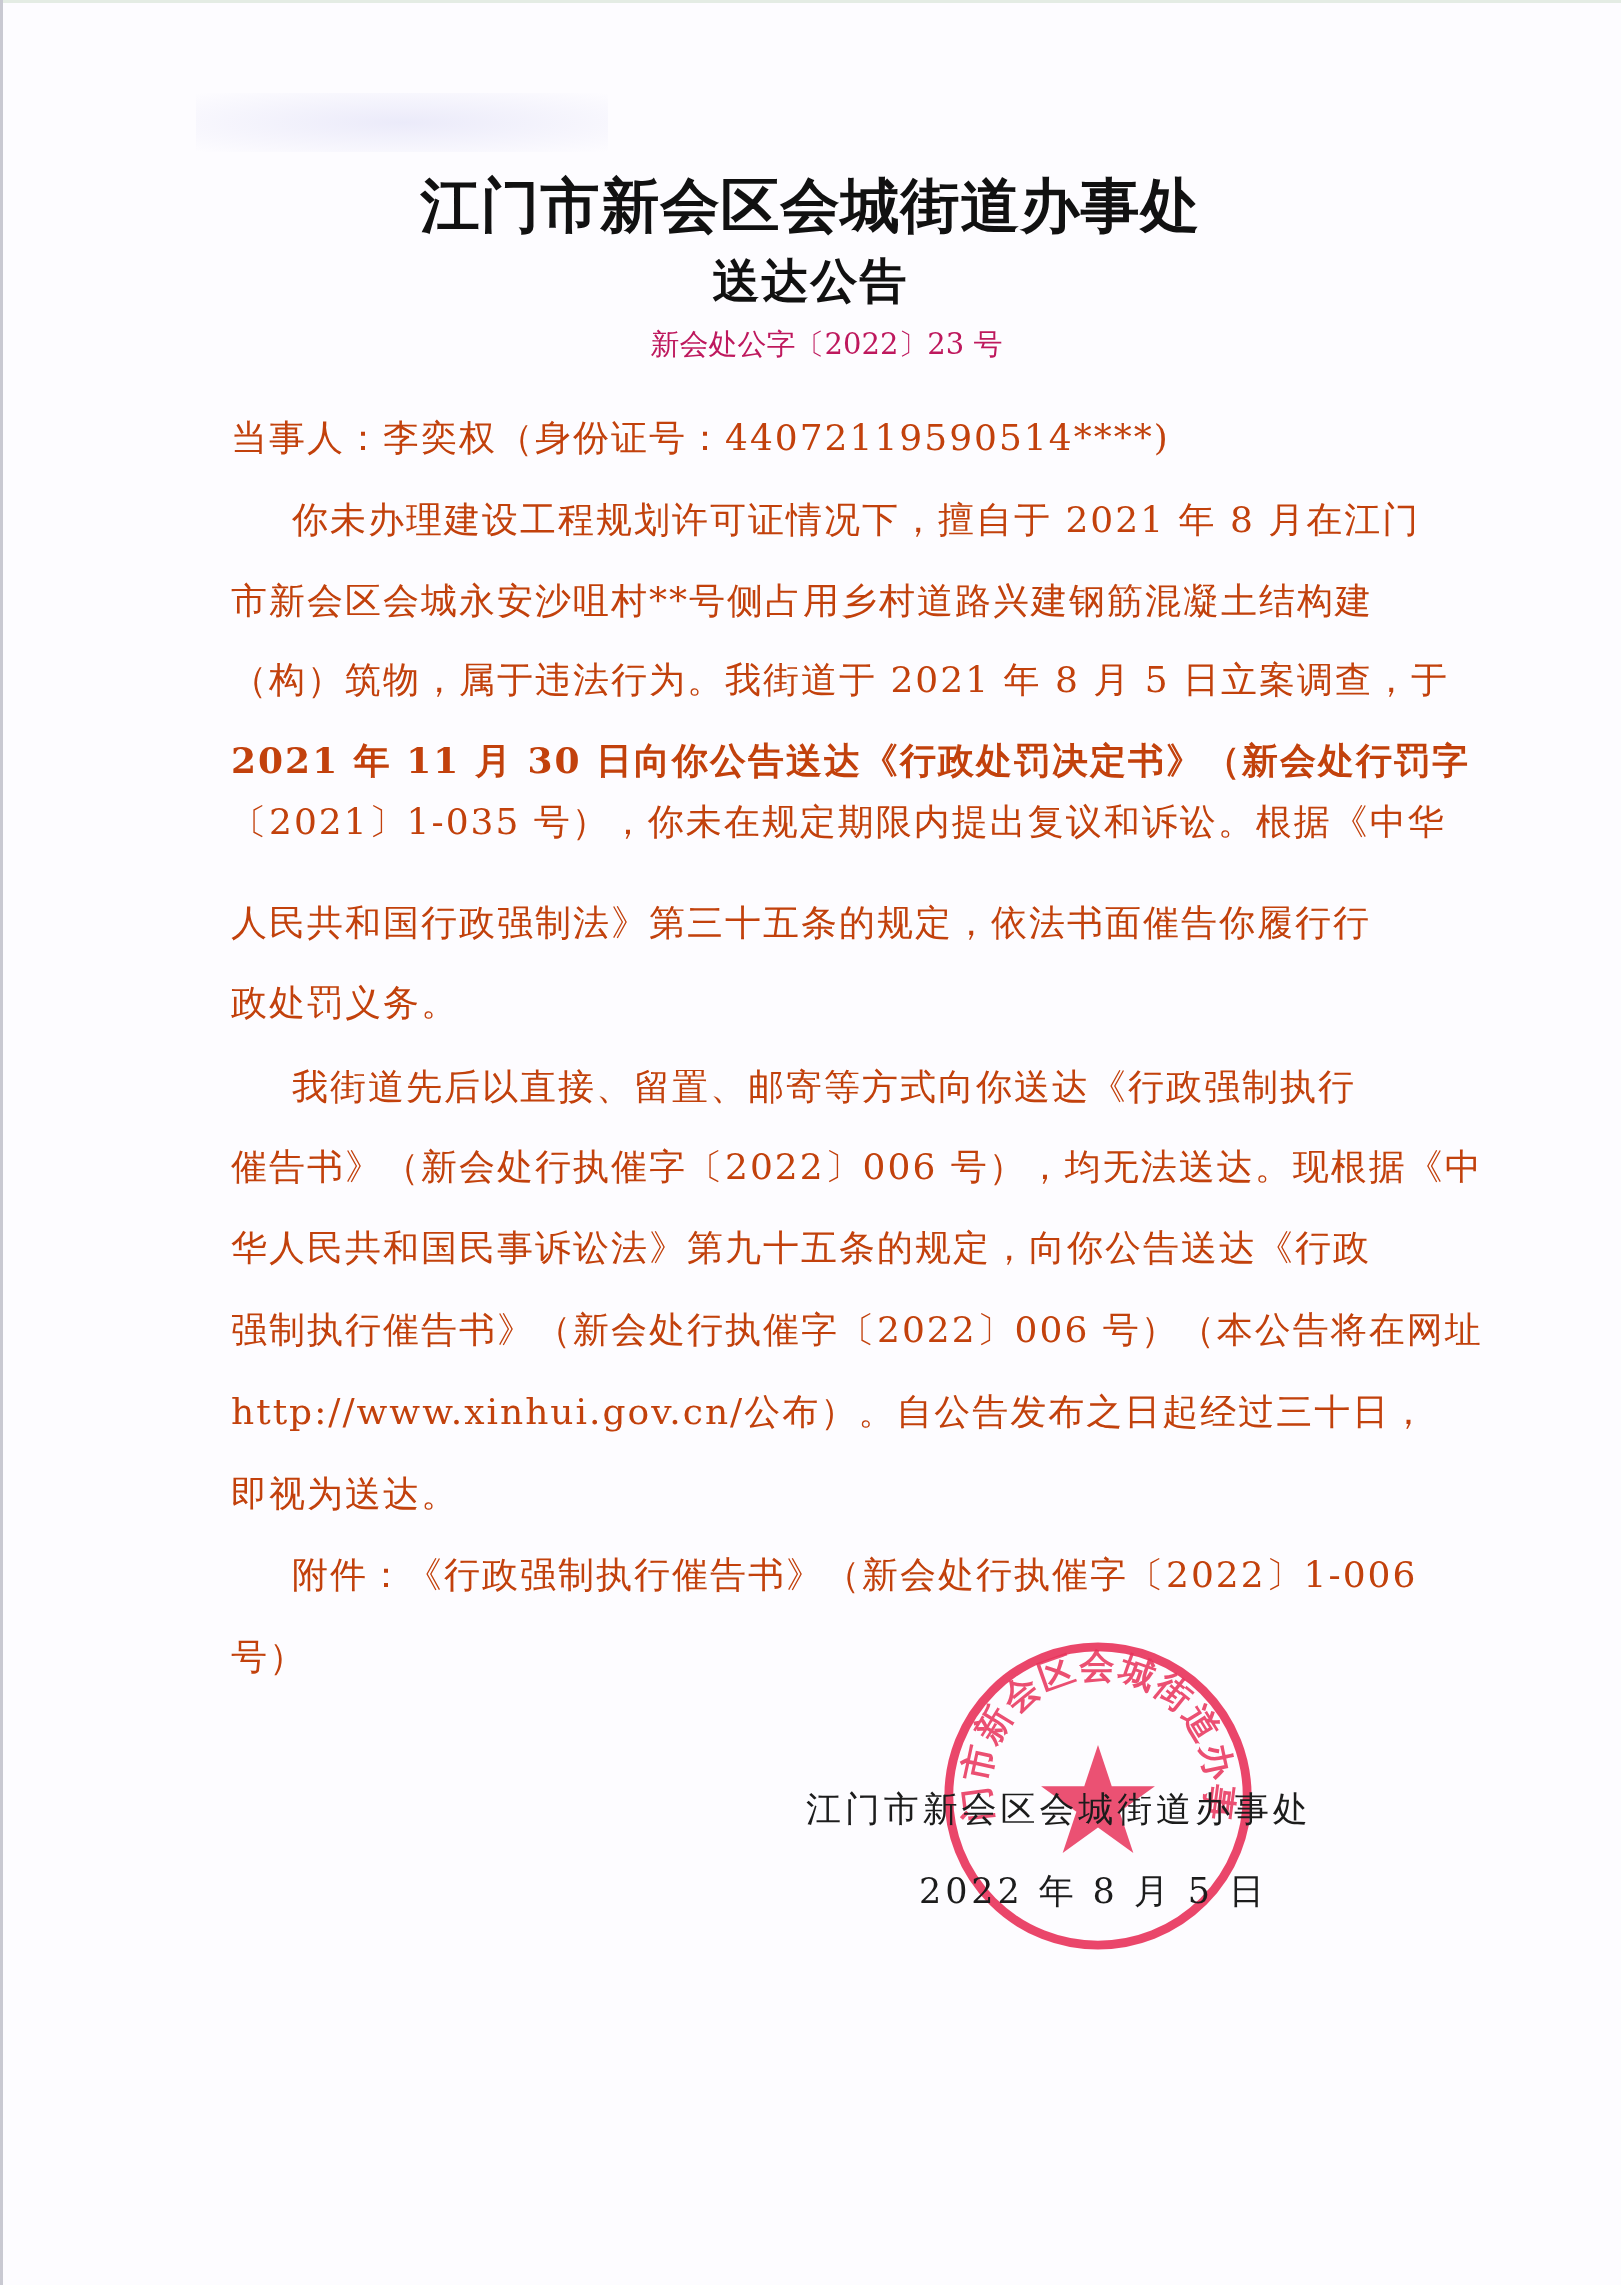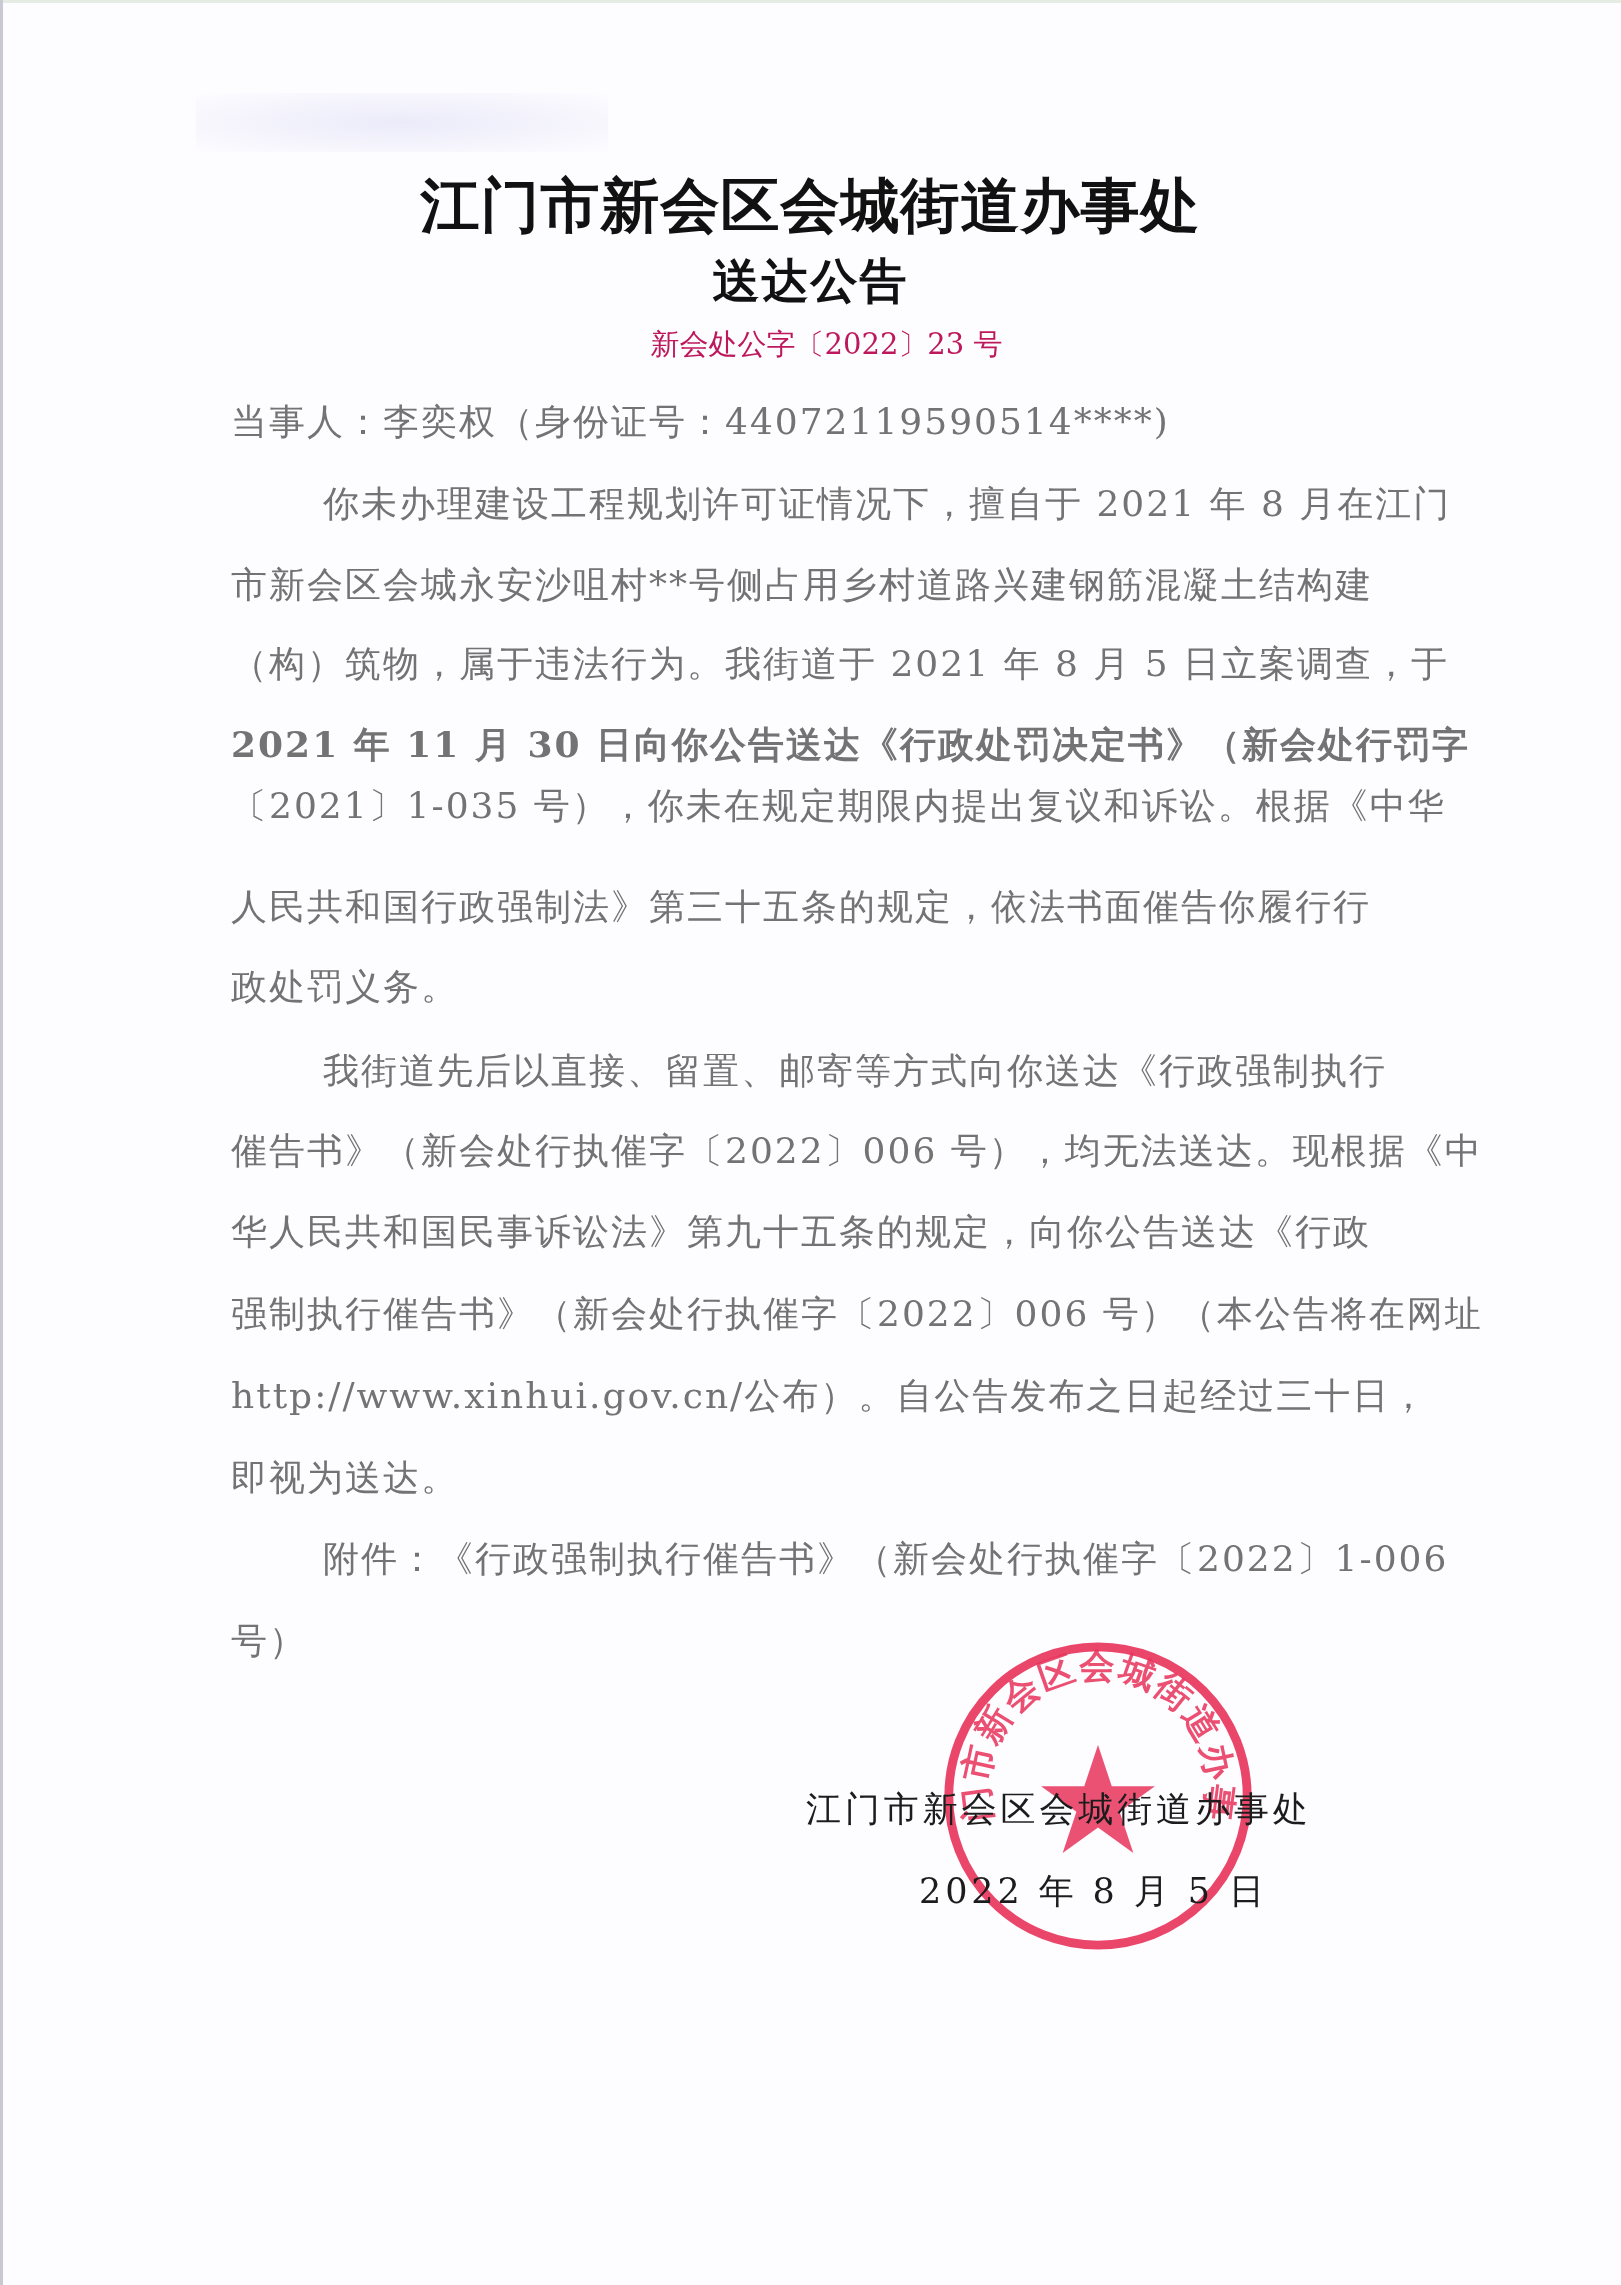--- a/index.html
+++ b/index.html
@@ -22,23 +22,23 @@
     .title-1 { top: 167px; font-size: 59px; letter-spacing: 1px; }
     .title-2 { top: 250px; font-size: 47px; letter-spacing: 2px; }
     .doc-number {
       position: absolute; left: 16px; top: 325px; width: 1621px; text-align: center;
       font-size: 29px; color: #be185d;
     }
 
     .line {
       position: absolute; left: 231px; width: 1157px;
       font-size: 36px; line-height: 43px; white-space: nowrap;
-      letter-spacing: 2px; color: #737373;
+      letter-spacing: 2px; color: #c2410c; margin-top: 16px;
     }
-    .indent { left: 323px; }
+    .indent { left: 292px; }
 
     .stamp {
       position: absolute; left: 939px; top: 1637px; width: 318px; height: 318px;
     }
     .sign {
       position: absolute; font-size: 35px; white-space: nowrap; letter-spacing: 3.9px; color: #1c1c1c;
     }
     .sign-org { left: 806px; top: 1786px; }
     .sign-date { left: 919px; top: 1868px; }
   </style>

